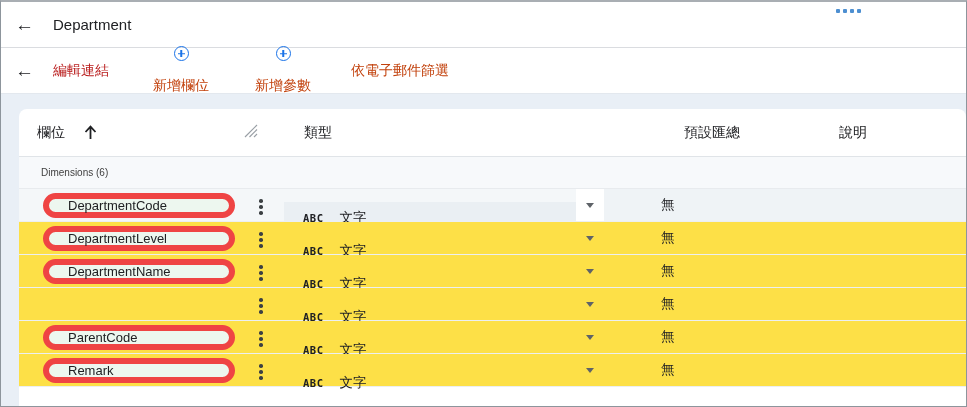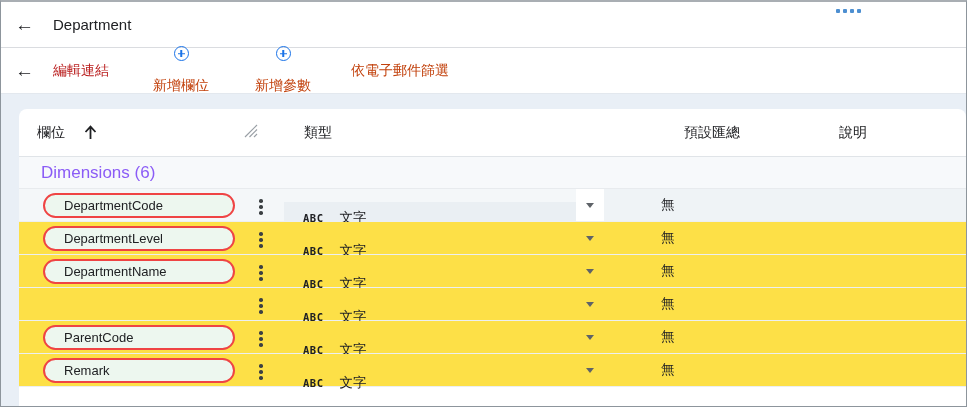--- a/index.html
+++ b/index.html
@@ -38,25 +38,25 @@
 
   .thead { height:48px; position:relative; border-bottom:1px solid #e0e4e8; }
   .thead span { position:absolute; top:15px; font-size:14px; color:#202124; }
   .h-field { left:18px; }
   .sort-up { position:absolute; left:64px; top:13px; cursor:pointer; }
   .grip { position:absolute; left:225px; top:17px; cursor:col-resize; }
   .h-type { left:285px; } .h-agg { left:665px; } .h-desc { left:820px; }
 
   .section { height:32px; background:#f7f9fb; border-bottom:1px solid #e8ebee;
              display:flex; align-items:center; padding-left:22px;
-             font-size:17px; color:#8b5cf6; }
+             font-size:10px; color:#404040; }
 
   .row { height:33px; position:relative; border-bottom:1px solid #eceff1; background:#fde047; }
   .c-pill { position:absolute; left:24px; top:4px; width:192px; height:25px;
-            background:#edf7ef; border:2px solid #ef4444; border-radius:13px;
+            background:#edf7ef; border:6px solid #ef4444; border-radius:13px;
             display:flex; align-items:center; padding-left:19px; cursor:pointer; }
   .pill-label { font-size:13px; color:#202124; white-space:nowrap; }
   .c-dots { position:absolute; left:240px; top:8px; cursor:pointer; }
   .c-dots i { display:block; width:3.5px; height:3.5px; border-radius:50%; background:#3c4043; margin:2.4px 0; }
   .c-type { position:absolute; left:265px; top:13px; width:292px; height:100%;
             display:flex; align-items:center; cursor:pointer; }
   .abc { margin-left:19px; font-family:"DejaVu Sans Mono","Liberation Mono",monospace;
          font-weight:bold; font-size:10.5px; letter-spacing:.5px; color:#202124; }
   .type-label { margin-left:16px; font-size:13.5px; color:#202124; }
   .c-arrow { position:absolute; left:557px; top:0; width:28px; height:100%;

